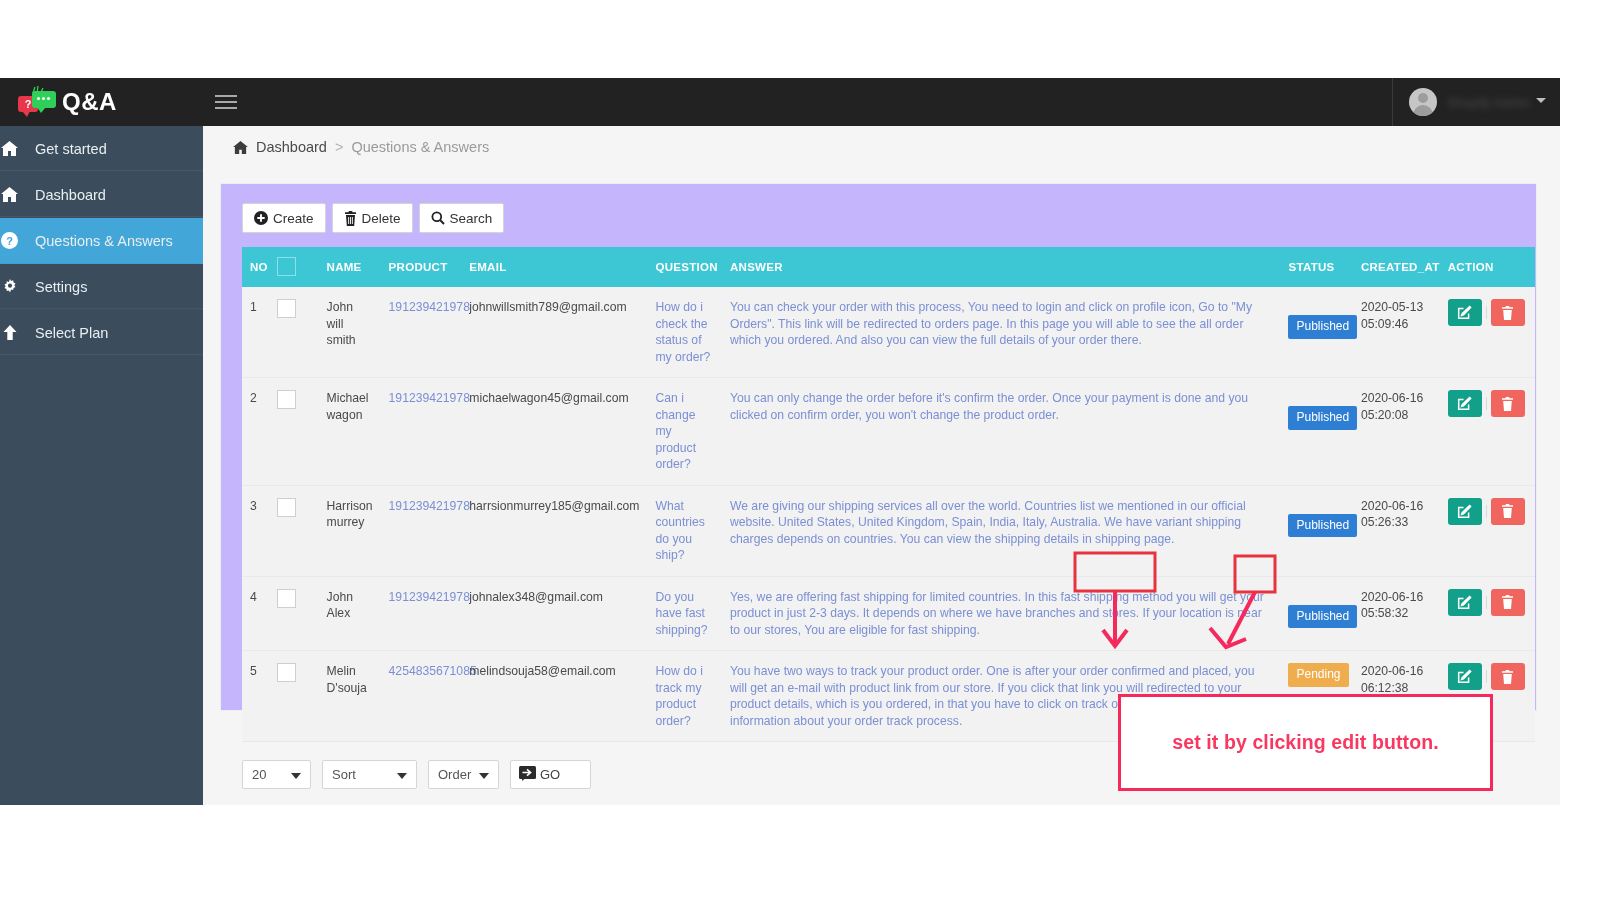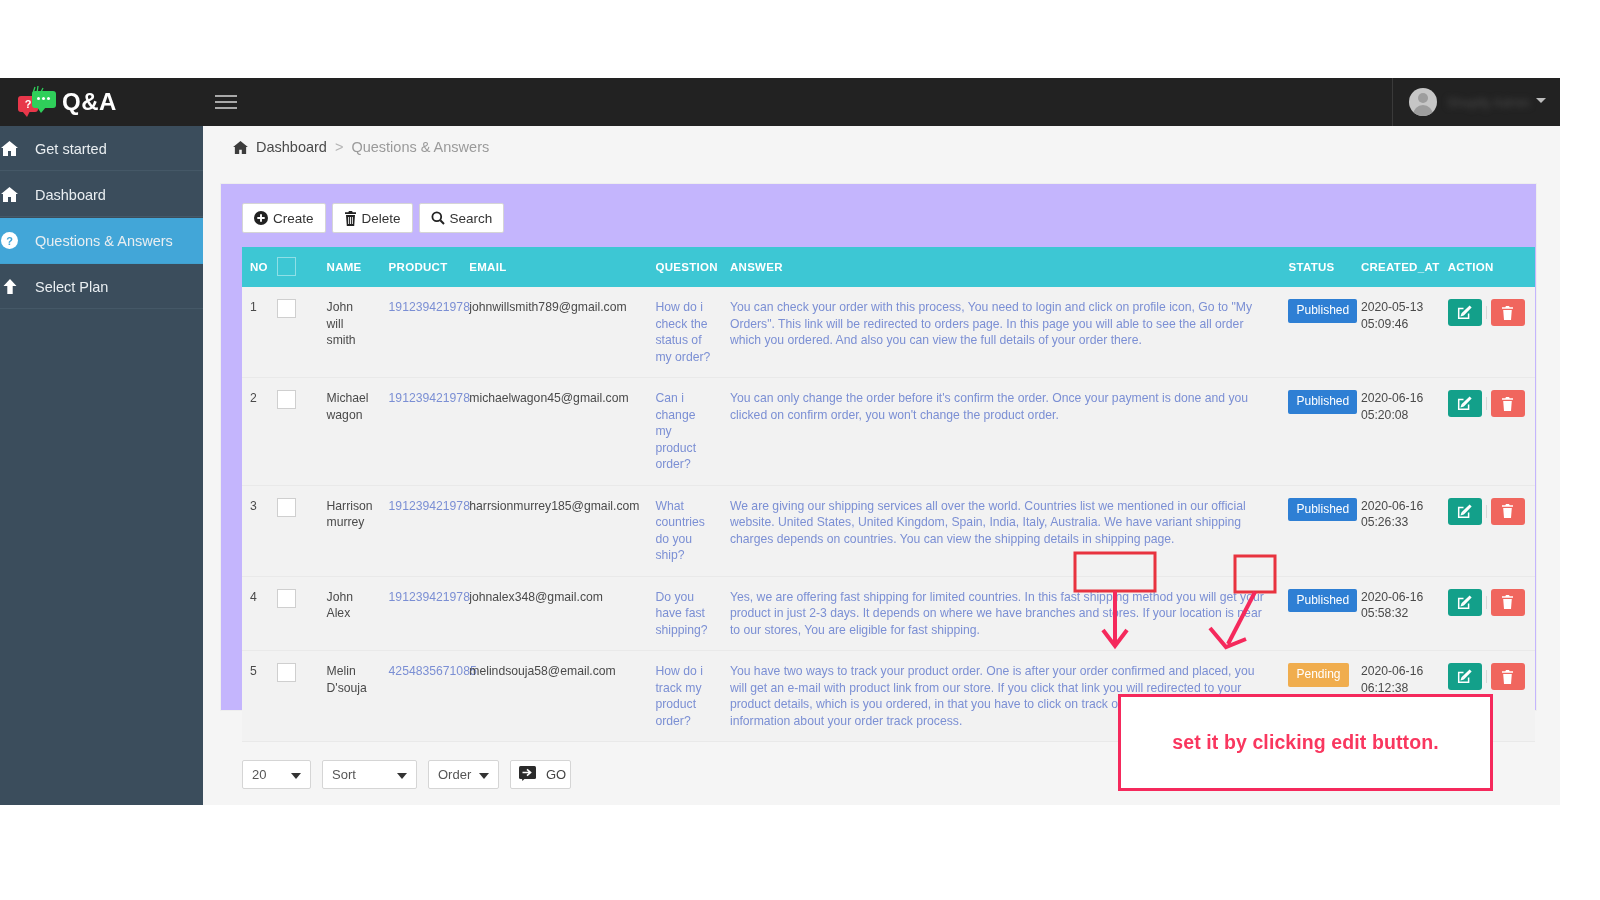--- a/index.html
+++ b/index.html
@@ -146,21 +146,21 @@
     display: inline-block; cursor: pointer;
   }
   thead .cb { border-color: #8fdfe6; background: transparent; }
   .lnk { color: #7b8fd4; }
   .qtext { color: #7b8fd4; }
   .atext { color: #7b8fd4; line-height: 16.5px; }
   .badge {
     display: inline-block; padding: 3px 8px 4px; color: #fff;
     font-size: 12px; border-radius: 2px;
   }
-  .badge.published { background: #2e7fd4; }
+  .badge.published { background: #2e7fd4; margin-top: 16px; }
   .badge.pending { background: #f0ad4e; }
   .acts { display: flex; align-items: center; gap: 4px; }
   .act {
     width: 34px; height: 27px; border-radius: 3px; cursor: pointer;
     display: flex; align-items: center; justify-content: center;
   }
   .act.edit { background: #13a08a; }
   .act.del { background: #f0665e; }
   .act svg { display: block; }
   .act-div { width: 1px; height: 13px; background: #d8d8d8; }
@@ -174,22 +174,22 @@
   }
   .sel .arw {
     position: absolute; right: 9px; top: 12px; width: 0; height: 0;
     border-left: 5px solid transparent; border-right: 5px solid transparent;
     border-top: 6px solid #333;
   }
   .sel.w1 { width: 69px; }
   .sel.w2 { width: 95px; }
   .sel.w3 { width: 71px; }
   .gobtn {
-    height: 29px; width: 61px; border: 1px solid #d5d5d5; background: #fff;
-    display: flex; align-items: center; gap: 10px; padding-left: 8px;
+    height: 29px; width: 81px; border: 1px solid #d5d5d5; background: #fff;
+    display: flex; align-items: center; gap: 4px; padding-left: 8px;
     font-size: 13px; color: #444; cursor: pointer; border-radius: 2px;
   }
 
   
   .anno-svg { position: absolute; left: 0; top: 0; width: 1560px; height: 727px; pointer-events: none; }
   .anno-box {
     position: absolute; left: 915px; top: 568px;
     width: 375px; height: 97px; background: #ffffff;
     border: 3px solid #f5295c; display: flex; flex-direction: column;
     align-items: center; justify-content: center; gap: 6px;
@@ -249,20 +249,29 @@
       <span class="label">Dashboard</span>
     </div>
     <div class="side-item active">
       <span class="side-icon">
         <svg width="17" height="17" viewBox="0 0 17 17">
           <circle cx="8.5" cy="8.5" r="8.5" fill="#ffffff"></circle>
           <text x="8.5" y="12.6" font-family="Liberation Sans, sans-serif" font-size="11" font-weight="bold" fill="#42a6d8" text-anchor="middle">?</text>
         </svg>
       </span>
       <span class="label">Questions &amp; Answers</span>
+    </div>
+    <div class="side-item">
+      <span class="side-icon">
+        <svg width="16" height="16" viewBox="0 0 16 16">
+          <path fill="#ffffff" d="M8 0l1.1 1.9 2.1-.6.3 2.2 2 .9-1.2 1.8 1.2 1.8-2 .9-.3 2.2-2.1-.6L8 13.4 6.9 11.5l-2.1.6-.3-2.2-2-.9L3.7 7.2 2.5 5.4l2-.9.3-2.2 2.1.6z"></path>
+          <circle cx="8" cy="6.7" r="2.1" fill="#3b4d5c"></circle>
+        </svg>
+      </span>
+      <span class="label">Settings</span>
     </div>
     <div class="side-item">
       <span class="side-icon">
         <svg width="16" height="15" viewBox="0 0 16 15">
             <path fill="#ffffff" d="M8 0 1.5 7h3.8v8h5.4V7h3.8z"></path>
           </svg>
       </span>
       <span class="label">Select Plan</span>
     </div>
   </div>

